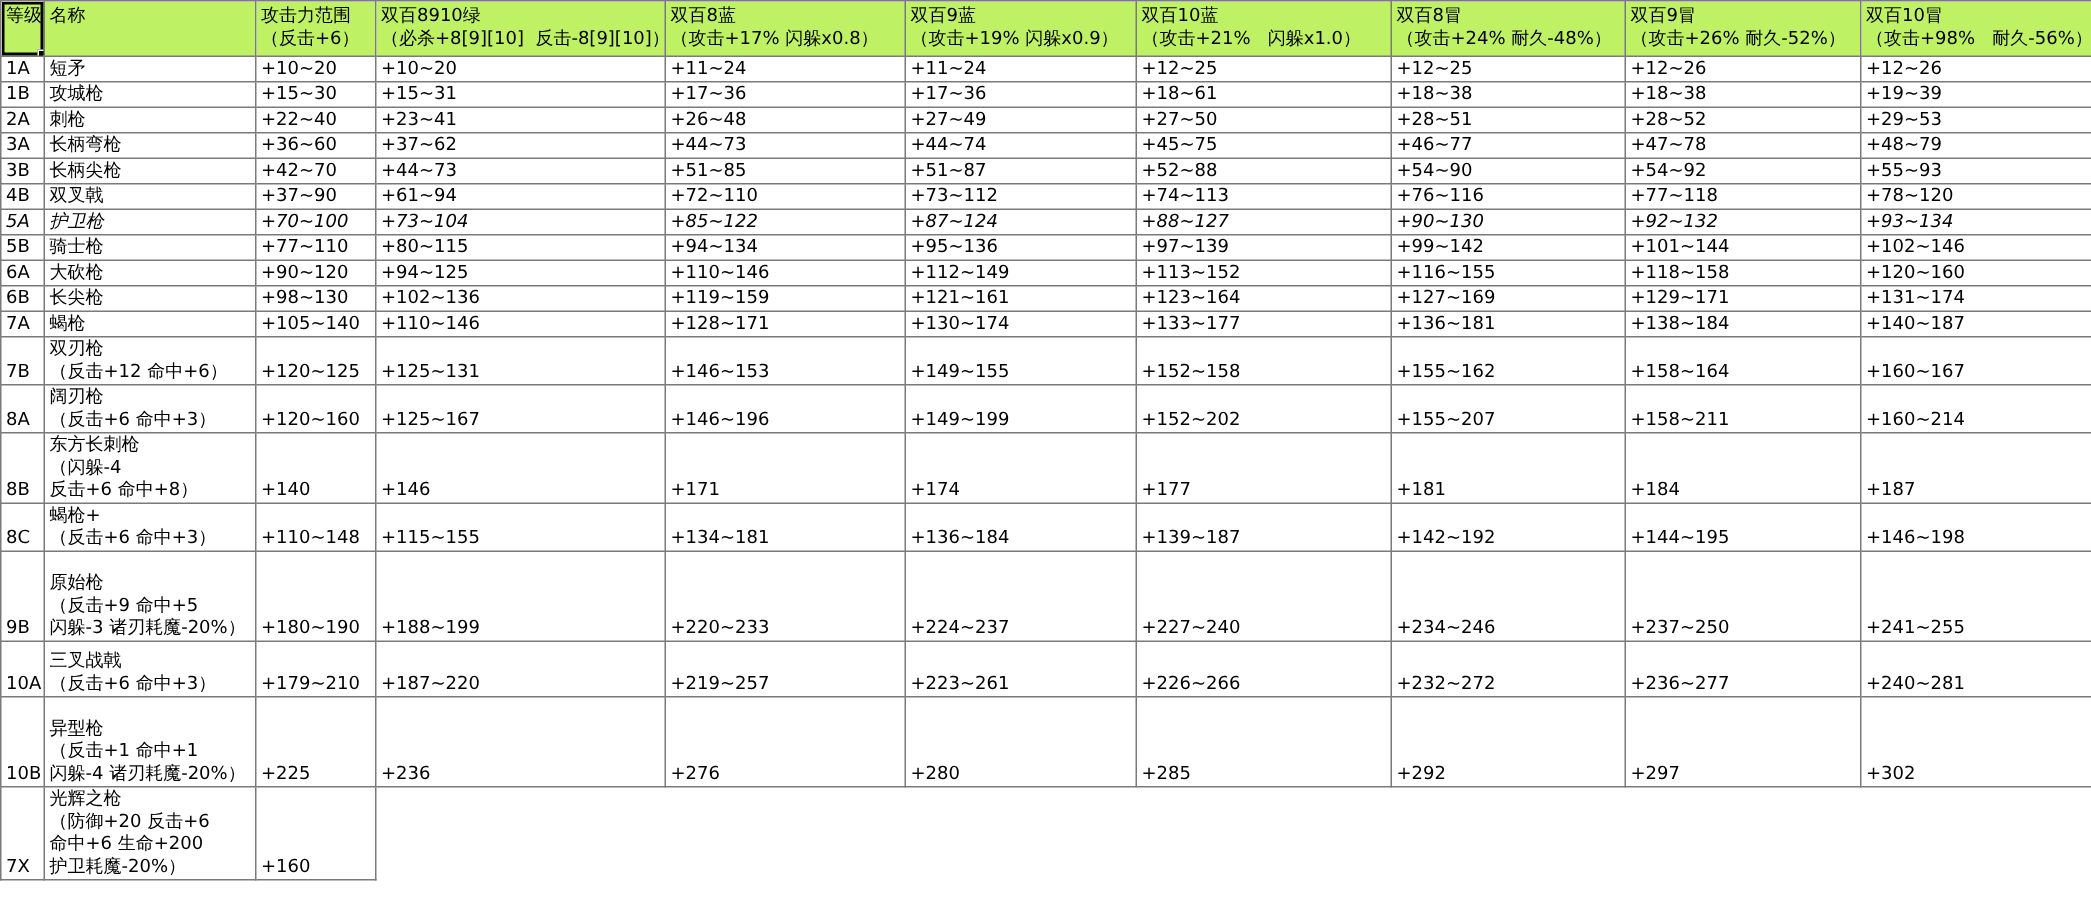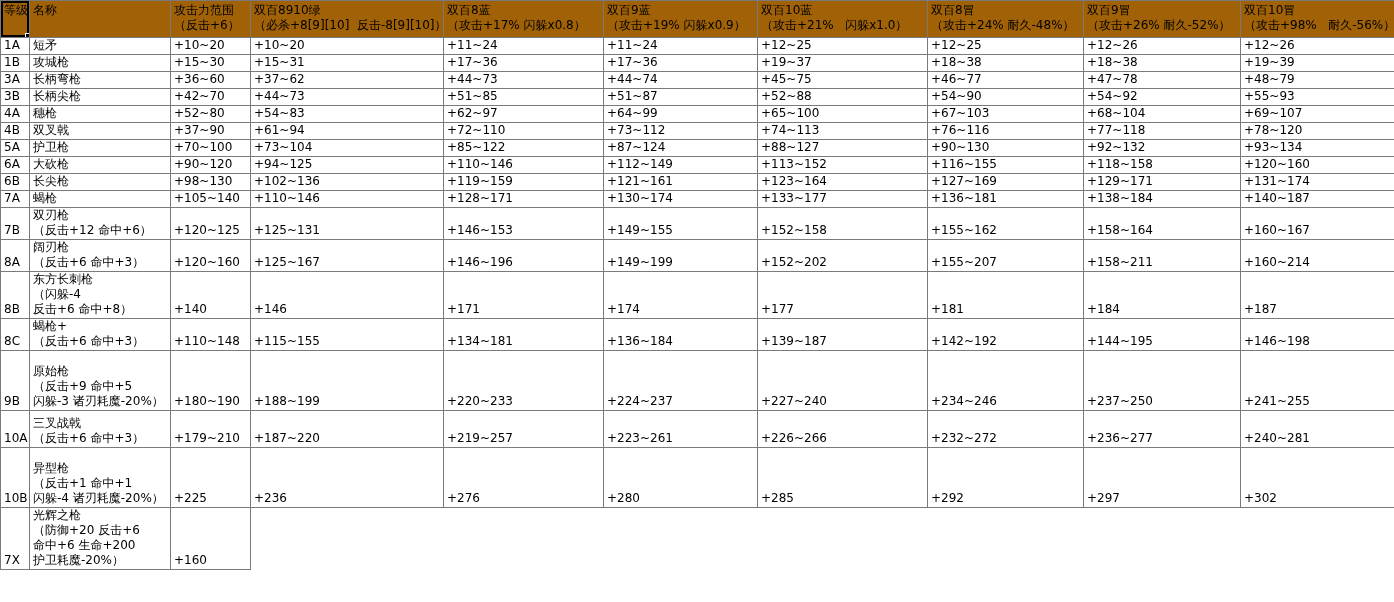--- a/index.html
+++ b/index.html
@@ -2,21 +2,21 @@
 <html><head>
 <meta charset="utf-8">
 <style>
   html,body{margin:0;padding:0;background:#fff;}
   body{font-family:"DejaVu Sans","Liberation Sans",sans-serif;color:#000;}
   .sheet{width:1394px;height:602px;overflow:hidden;background:#fff;}
   table{border-collapse:collapse;table-layout:fixed;width:1394px;}
   td,th{border:1px solid #7a7a7a;padding:0 0 1px 3px;font-size:12px;line-height:15px;
         font-weight:normal;text-align:left;vertical-align:bottom;overflow:hidden;
         white-space:pre;box-sizing:border-box;}
-  thead th{background:#a16207;vertical-align:top;padding-top:2px;}
+  thead th{background:#bef264;vertical-align:top;padding-top:2px;}
   thead tr{height:37px;}
   td.noborder{border:none;background:#fff;}
   th.selected{position:relative;box-shadow:inset 0 0 0 2px #000;}
   .fill-handle{position:absolute;right:-3px;bottom:-3px;width:5px;height:5px;
                background:#000;border:1px solid #fff;z-index:3;}
   .hsub{white-space:pre;}
 </style>
 </head>
 <body>
 
@@ -61,24 +61,36 @@
           <td>+12~26</td>
           <td>+12~26</td>
         </tr>
         <tr style="height: 15px;">
           <td>1B</td>
           <td>攻城枪</td>
           <td>+15~30</td>
           <td>+15~31</td>
           <td>+17~36</td>
           <td>+17~36</td>
-          <td>+19~37</td>
+          <td>+18~61</td>
           <td>+18~38</td>
           <td>+18~38</td>
           <td>+19~39</td>
+        </tr>
+        <tr style="height: 15px;">
+          <td>2A</td>
+          <td>刺枪</td>
+          <td>+22~40</td>
+          <td>+23~41</td>
+          <td>+26~48</td>
+          <td>+27~49</td>
+          <td>+27~50</td>
+          <td>+28~51</td>
+          <td>+28~52</td>
+          <td>+29~53</td>
         </tr>
         <tr style="height: 15px;">
           <td>3A</td>
           <td>长柄弯枪</td>
           <td>+36~60</td>
           <td>+37~62</td>
           <td>+44~73</td>
           <td>+44~74</td>
           <td>+45~75</td>
           <td>+46~77</td>
@@ -90,55 +102,55 @@
           <td>长柄尖枪</td>
           <td>+42~70</td>
           <td>+44~73</td>
           <td>+51~85</td>
           <td>+51~87</td>
           <td>+52~88</td>
           <td>+54~90</td>
           <td>+54~92</td>
           <td>+55~93</td>
         </tr>
-        <tr style="height: 15px;">
-          <td>4A</td>
-          <td>穗枪</td>
-          <td>+52~80</td>
-          <td>+54~83</td>
-          <td>+62~97</td>
-          <td>+64~99</td>
-          <td>+65~100</td>
-          <td>+67~103</td>
-          <td>+68~104</td>
-          <td>+69~107</td>
-        </tr>
         <tr style="height: 15px; padding-left: 48px;">
           <td>4B</td>
           <td>双叉戟</td>
           <td>+37~90</td>
           <td>+61~94</td>
           <td>+72~110</td>
           <td>+73~112</td>
           <td>+74~113</td>
           <td>+76~116</td>
           <td>+77~118</td>
           <td>+78~120</td>
         </tr>
-        <tr style="height: 15px;">
+        <tr style="height: 15px; font-style: italic;">
           <td>5A</td>
           <td>护卫枪</td>
           <td>+70~100</td>
           <td>+73~104</td>
           <td>+85~122</td>
           <td>+87~124</td>
           <td>+88~127</td>
           <td>+90~130</td>
           <td>+92~132</td>
           <td>+93~134</td>
+        </tr>
+        <tr style="height: 15px;">
+          <td>5B</td>
+          <td>骑士枪</td>
+          <td>+77~110</td>
+          <td>+80~115</td>
+          <td>+94~134</td>
+          <td>+95~136</td>
+          <td>+97~139</td>
+          <td>+99~142</td>
+          <td>+101~144</td>
+          <td>+102~146</td>
         </tr>
         <tr style="height: 15px;">
           <td>6A</td>
           <td>大砍枪</td>
           <td>+90~120</td>
           <td>+94~125</td>
           <td>+110~146</td>
           <td>+112~149</td>
           <td>+113~152</td>
           <td>+116~155</td>

